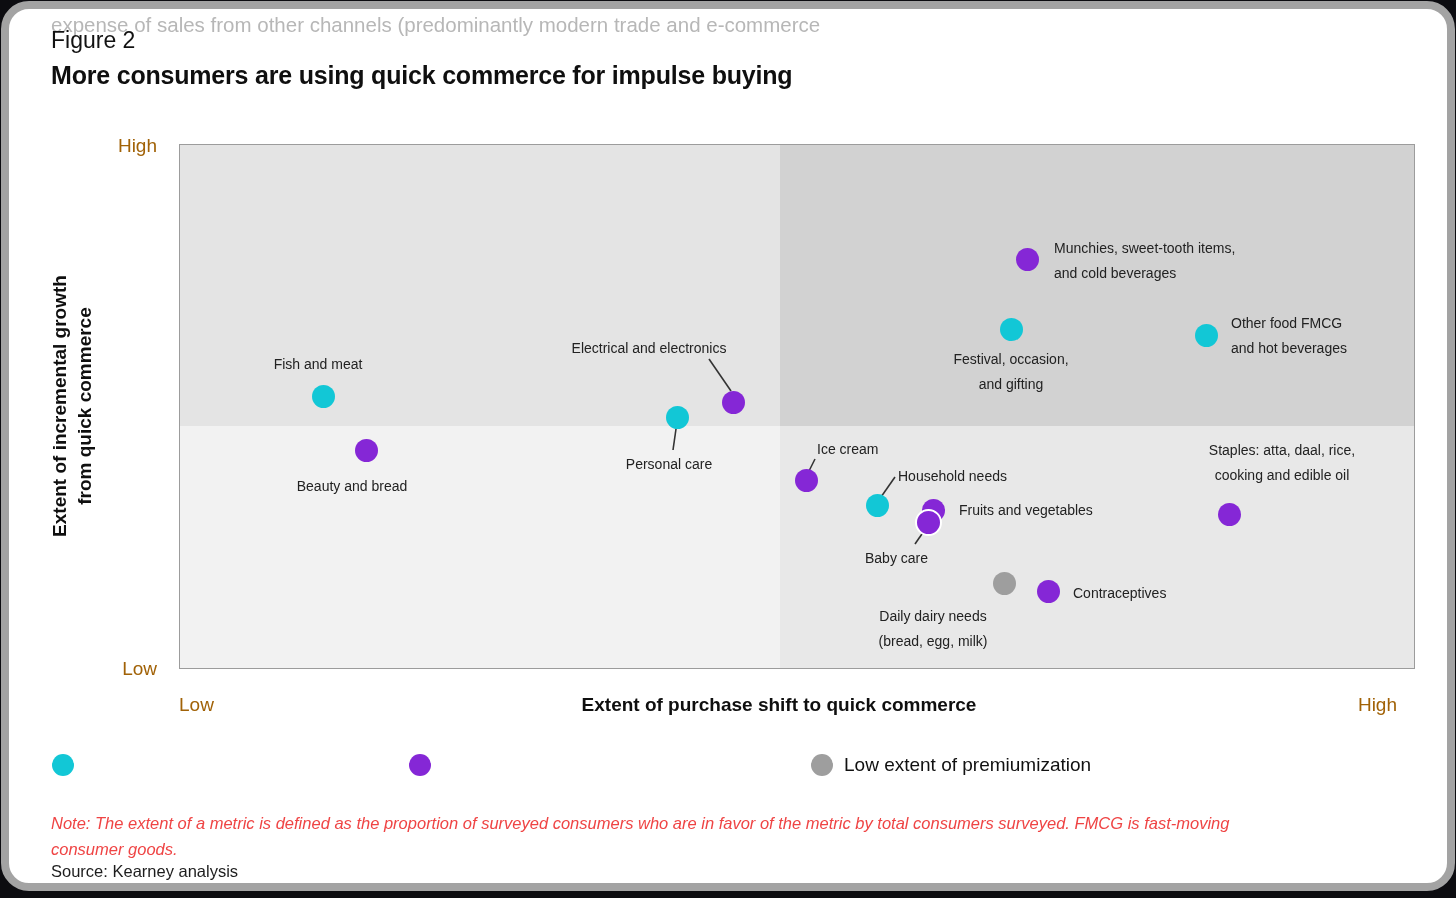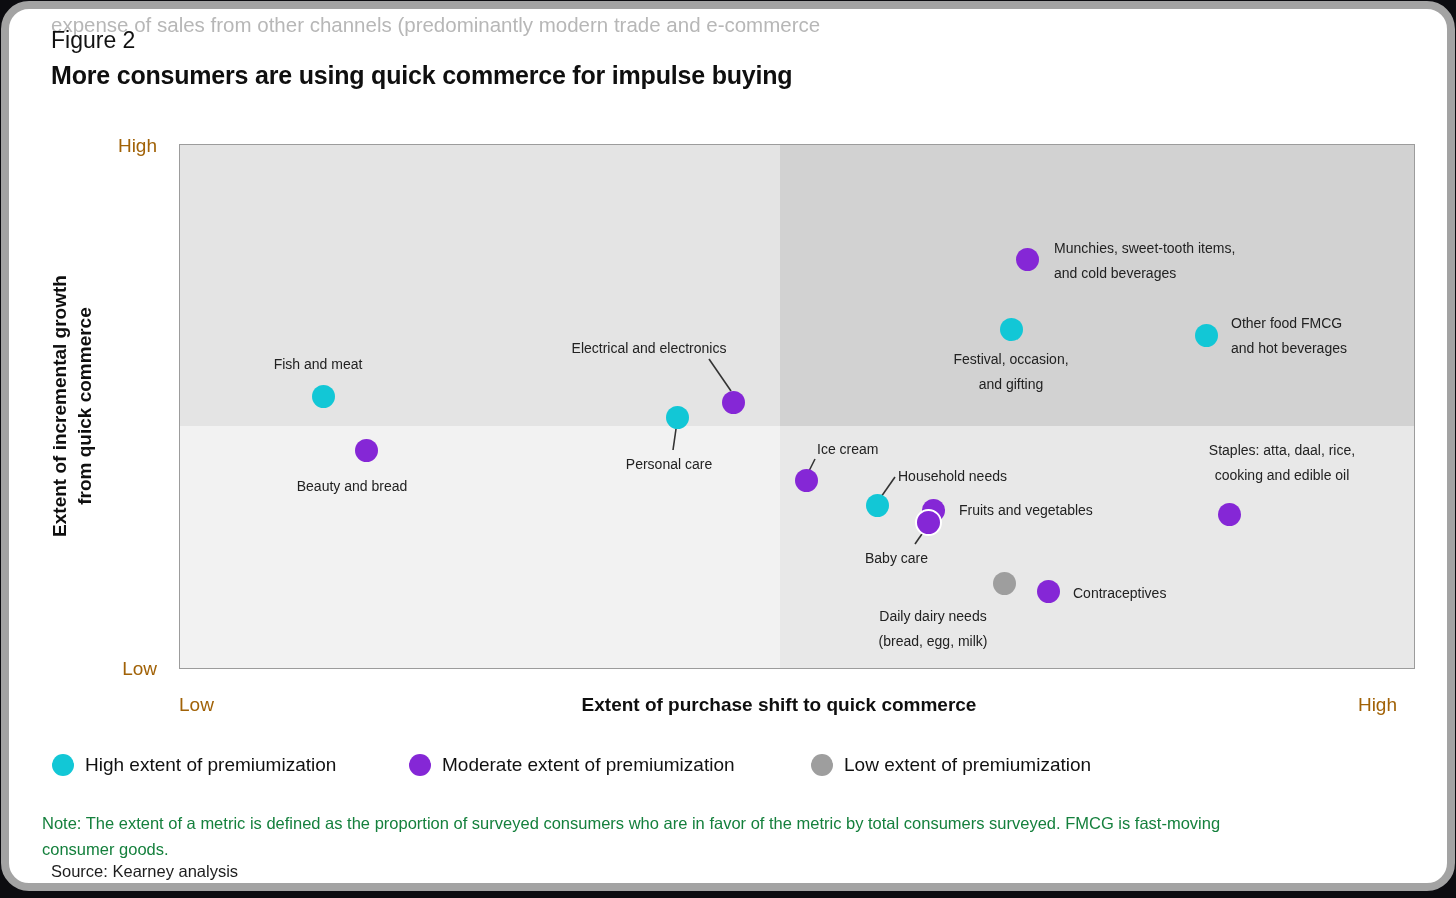--- a/index.html
+++ b/index.html
@@ -34,21 +34,21 @@
   .dot.ring{border:2px solid #ffffff;width:23px;height:23px;box-sizing:content-box;margin:-2px;}
   .pt-label{position:absolute;font-size:14px;line-height:25px;color:#222;white-space:pre-line;}
   .pt-label.center{transform:translateX(-50%);text-align:center;}
   #leader-svg{position:absolute;inset:0;width:1456px;height:898px;pointer-events:none;}
   
   #legend{position:absolute;top:745px;left:0;width:1456px;height:24px;}
   .legend-item{position:absolute;display:flex;align-items:center;gap:11px;}
   .legend-dot{width:22px;height:22px;border-radius:50%;flex:none;}
   .legend-label{font-size:19px;color:#111;white-space:nowrap;}
   
-  #note{position:absolute;left:33px;top:801px;width:1330px;font-size:16.5px;line-height:26px;color:#15803d;white-space:pre-line;}
+  #note{position:absolute;left:42px;top:801px;width:1330px;font-size:16.5px;line-height:26px;color:#ef4444;white-space:pre-line;font-style:italic;}
   #source{position:absolute;left:42px;top:853px;font-size:16.5px;color:#1d1d1d;}
 </style>
 </head>
 <body>
 
 <div id="stage">
   <div id="card">
 
     <div id="clip-top" class="clip-text">expense of sales from other channels (predominantly modern trade and e-commerce</div>
 
@@ -110,25 +110,23 @@
         <div class="dot" style="left: 983.5px; top: 562.5px; background: rgb(158, 158, 158);"></div>
         <div class="pt-label center" style="left: 924px; top: 595px;">Daily dairy needs
 (bread, egg, milk)</div>
         <div class="dot" style="left: 1027.5px; top: 570.5px; background: rgb(133, 39, 214);"></div>
         <div class="pt-label" style="left: 1064px; top: 572px;">Contraceptives</div>
       </div>
 
     <div id="legend">
       <div class="legend-item" style="left: 43px;">
         <span class="legend-dot" style="background: rgb(18, 199, 214);"></span>
-        <span class="legend-label">High extent of premiumization</span>
       </div>
       <div class="legend-item" style="left: 400px;">
         <span class="legend-dot" style="background: rgb(133, 39, 214);"></span>
-        <span class="legend-label">Moderate extent of premiumization</span>
       </div>
       <div class="legend-item" style="left: 802px;">
         <span class="legend-dot" style="background: rgb(158, 158, 158);"></span>
         <span class="legend-label">Low extent of premiumization</span>
       </div>
     </div>
 
     <div id="note">Note: The extent of a metric is defined as the proportion of surveyed consumers who are in favor of the metric by total consumers surveyed. FMCG is fast-moving
 consumer goods.</div>
     <div id="source">Source: Kearney analysis</div>

